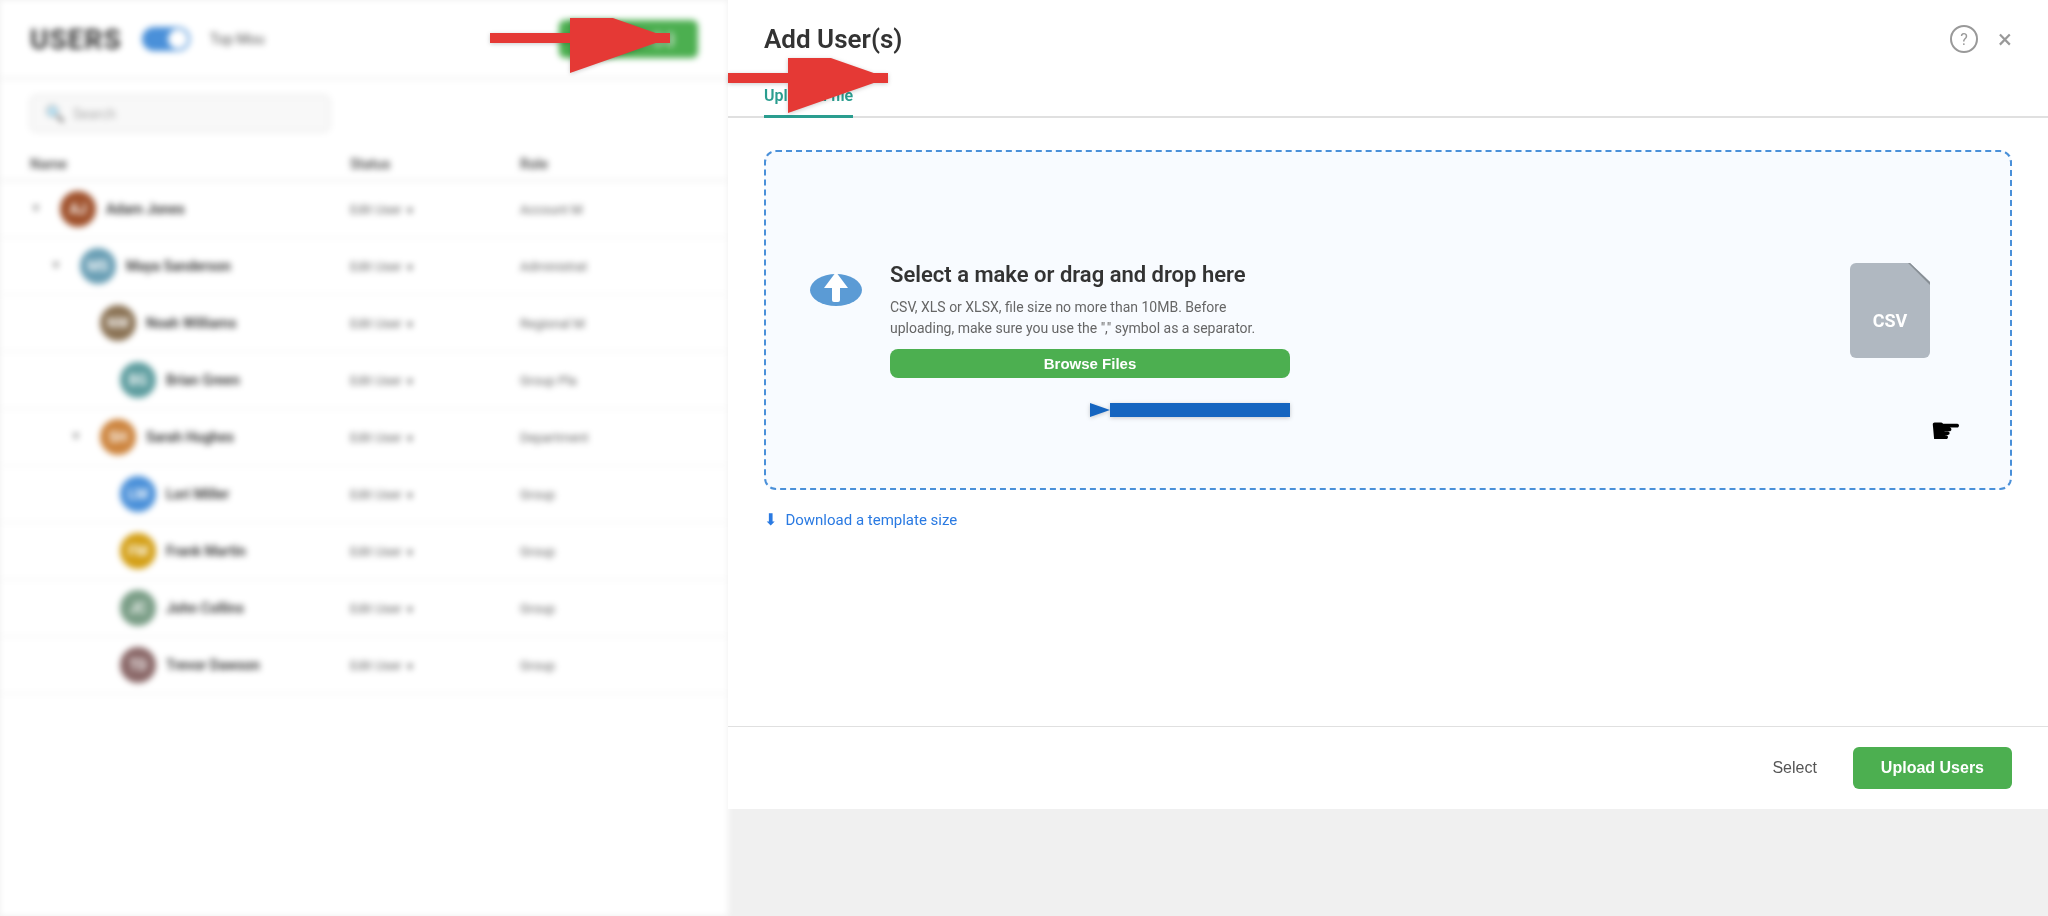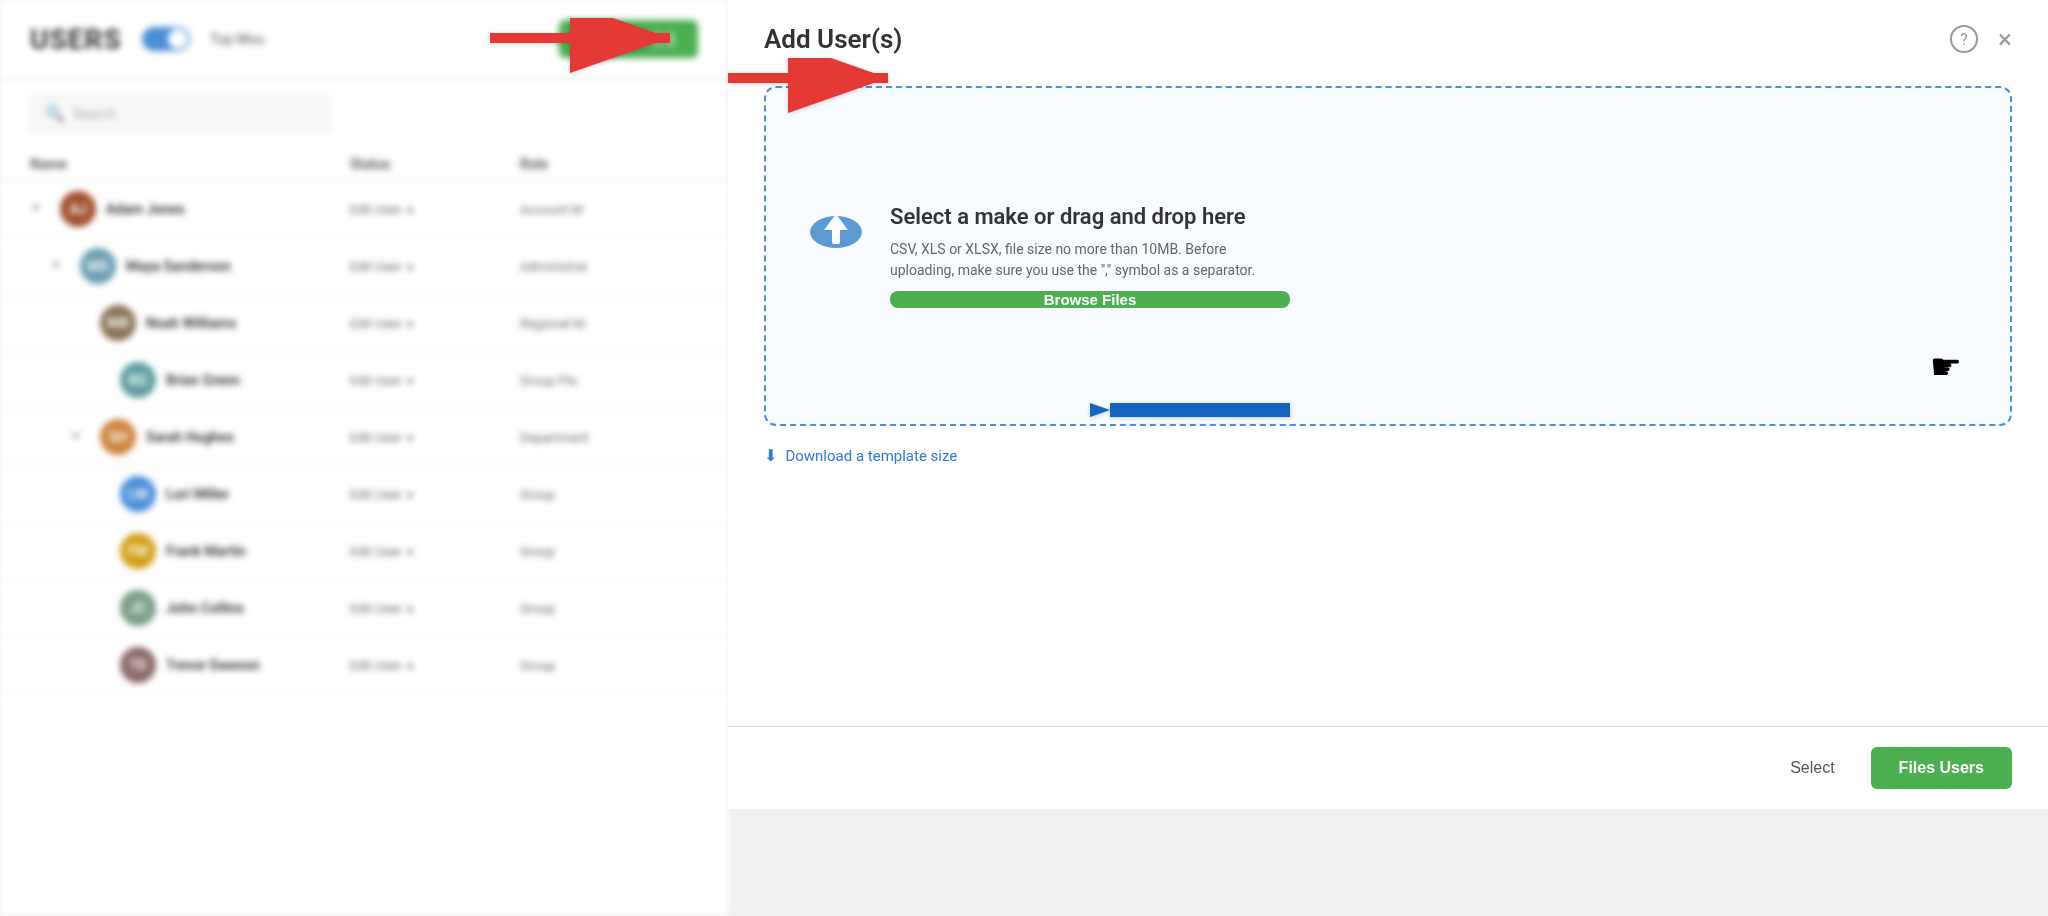--- a/index.html
+++ b/index.html
@@ -287,21 +287,21 @@
       font-size: 14px;
       color: #666;
       line-height: 1.5;
       max-width: 400px;
     }
 
     .browse-btn {
       background: #4caf50;
       color: white;
       border: none;
-      padding: 0 22px;
+      padding: 6px 22px;
       border-radius: 8px;
       font-size: 15px;
       font-weight: 600;
       cursor: pointer;
     }
 
     .csv-icon {
       position: absolute;
       right: 80px;
       top: 50%;
@@ -531,20 +531,23 @@
   <div class="modal-header">
     <h2 class="modal-title">Add User(s)</h2>
     <div class="modal-header-icons">
       <div class="help-icon">
         <span>?</span>
       </div>
       <span class="close-icon">×</span>
     </div>
   </div>
 
+  <div class="modal-tabs">
+    <div class="modal-tab active">Upload a file</div>
+  </div>
 
   <div class="modal-body">
     <div class="upload-area">
       <div class="upload-content">
         <div class="upload-icon-text">
 
           <div class="upload-cloud-icon">
             <svg viewBox="0 0 60 50" xmlns="http://www.w3.org/2000/svg">
               <ellipse cx="30" cy="28" rx="26" ry="16" fill="#5b9bd5"></ellipse>
               <ellipse cx="18" cy="30" rx="12" ry="10" fill="#5b9bd5"></ellipse>
@@ -554,33 +557,37 @@
             </svg>
           </div>
           <div class="upload-text-block">
             <span class="upload-heading">Select a make or drag and drop here</span>
             <span class="upload-subtext">CSV, XLS or XLSX, file size no more than 10MB. Before uploading, make sure you use the "," symbol as a separator.</span>
             <button class="browse-btn">Browse Files</button>
           </div>
         </div>
       </div>
 
+      <div class="csv-icon">
+        <div class="csv-corner"></div>
+        <span style="margin-top:20px;">CSV</span>
+      </div>
 
       <div class="cursor-hand">☛</div>
     </div>
 
     <a class="download-link">
       <span class="download-icon">⬇</span>
       <span>Download a template size</span>
     </a>
   </div>
 
   <div class="modal-footer">
     <button class="cancel-btn">Select</button>
-    <button class="create-users-btn">Files Users</button>
+    <button class="create-users-btn">Upload Users</button>
   </div>
 </div>
 
 <div class="annotation-arrow-1">
   <svg width="220" height="60" class="arrow-svg">
     <defs>
       <marker id="arrowhead1" markerWidth="10" markerHeight="7" refX="10" refY="3.5" orient="auto">
         <polygon points="0 0, 10 3.5, 0 7" fill="#e53935"></polygon>
       </marker>
     </defs>

